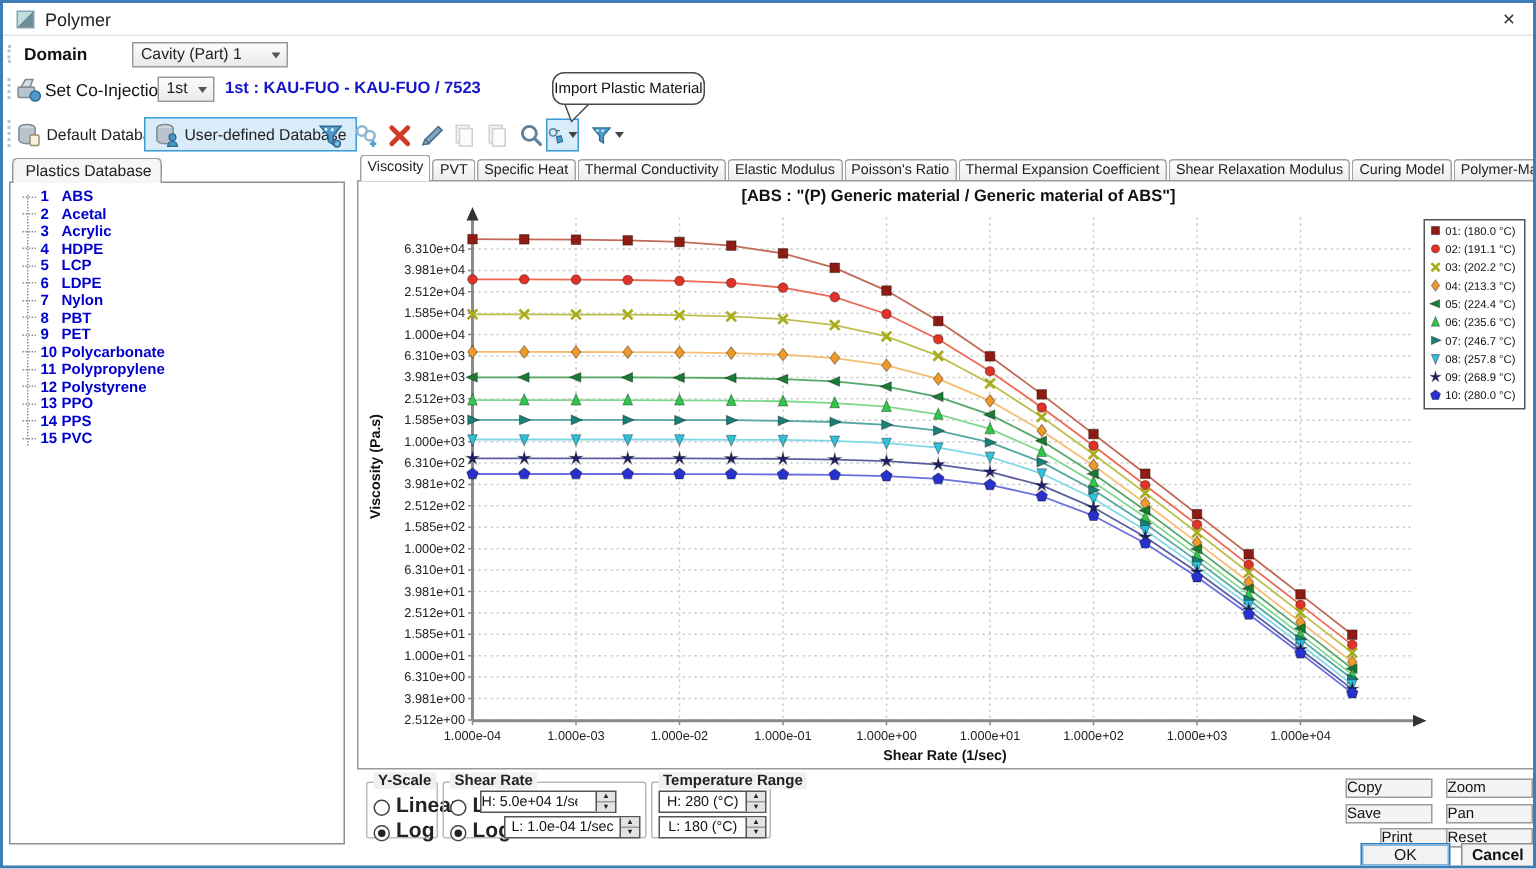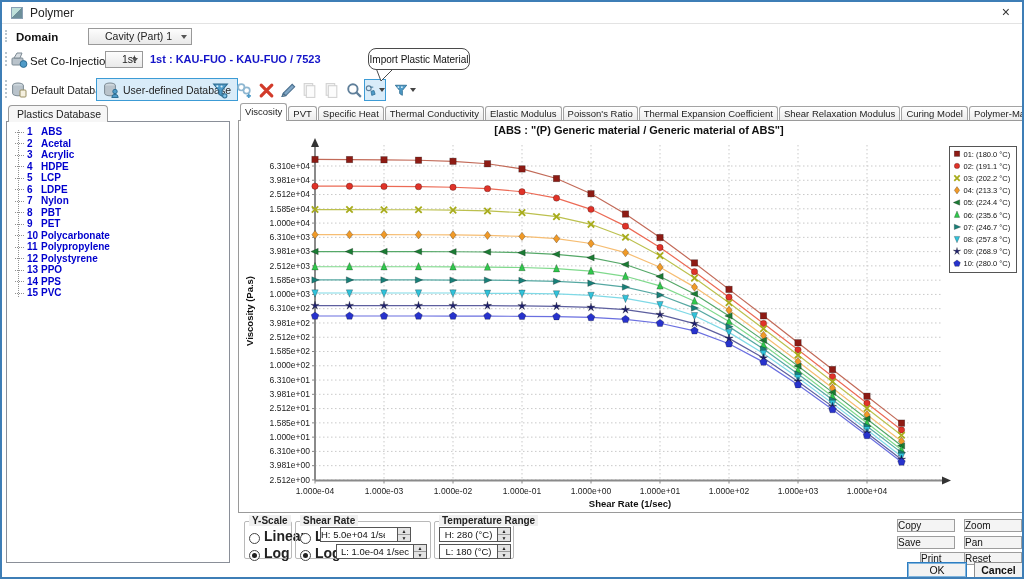--- a/index.html
+++ b/index.html
@@ -3,21 +3,21 @@
 <meta charset="utf-8">
 <style>
   * { margin:0; padding:0; box-sizing:border-box; }
   html,body { width:1024px; height:579px; background:#e8e8e8; font-family:"Liberation Sans", sans-serif; }
   .window { position:relative; width:1024px; height:579px; border:2px solid #3e7eb6; background:#ffffff; overflow:hidden; }
   .titlebar { position:absolute; left:0; top:0; width:100%; height:22px; background:#ffffff; border-bottom:1px solid #e3e3e3; }
   .app-icon { position:absolute; left:9px; top:5px; width:12px; height:12px; border:1px solid #8aa0b4; background:linear-gradient(135deg,#bfe0da 0 50%,#6d8f9a 50% 100%); }
   .title-text { position:absolute; left:28px; top:4px; font-size:12px; color:#222; }
   .close-btn { position:absolute; right:12px; top:2px; font-size:14px; color:#333; cursor:pointer; }
   .row-label { position:absolute; font-size:11.5px; color:#111; }
-  .combo { position:absolute; height:17px; border:1px solid #999; background:linear-gradient(#fdfdfd,#e9e9e9); font-size:10.5px; color:#222; padding:1px 16px 0 16px; }
+  .combo { position:absolute; height:17px; border:1px solid #999; background:linear-gradient(#fdfdfd,#e9e9e9); font-size:10.5px; color:#222; padding:1px 16px 0 5px; }
   .combo .chev { position:absolute; right:4px; top:6px; width:0; height:0; border-left:3.5px solid transparent; border-right:3.5px solid transparent; border-top:4px solid #555; }
   .coinj-info { position:absolute; left:135px; top:51px; font-size:11px; font-weight:bold; color:#1414c8; }
   .tb-btn { position:absolute; height:23px; display:flex; align-items:center; gap:4px; font-size:10.5px; color:#222; padding:0 6px; border:1px solid transparent; }
   .tb-btn.selected { background:#d9ecf9; border:1px solid #3c9bd5; }
   .tool-ico { position:absolute; width:22px; height:22px; display:flex; align-items:center; justify-content:center; }
   .tool-ico.boxed { border:1px solid #3c9bd5; background:#d9ecf9; }
   .tool-ico.disabled { opacity:.45; }
   .caret { width:0; height:0; border-left:3px solid transparent; border-right:3px solid transparent; border-top:4px solid #444; margin-left:2px; }
   .tooltip { position:absolute; left:366px; top:46px; width:102px; height:22px; background:#fff; border:1px solid #4a4a4a; border-radius:8px; font-size:10px; color:#111; display:flex; align-items:center; justify-content:center; z-index:30; }
   .tooltip-tail { position:absolute; left:370px; top:66px; z-index:29; }

